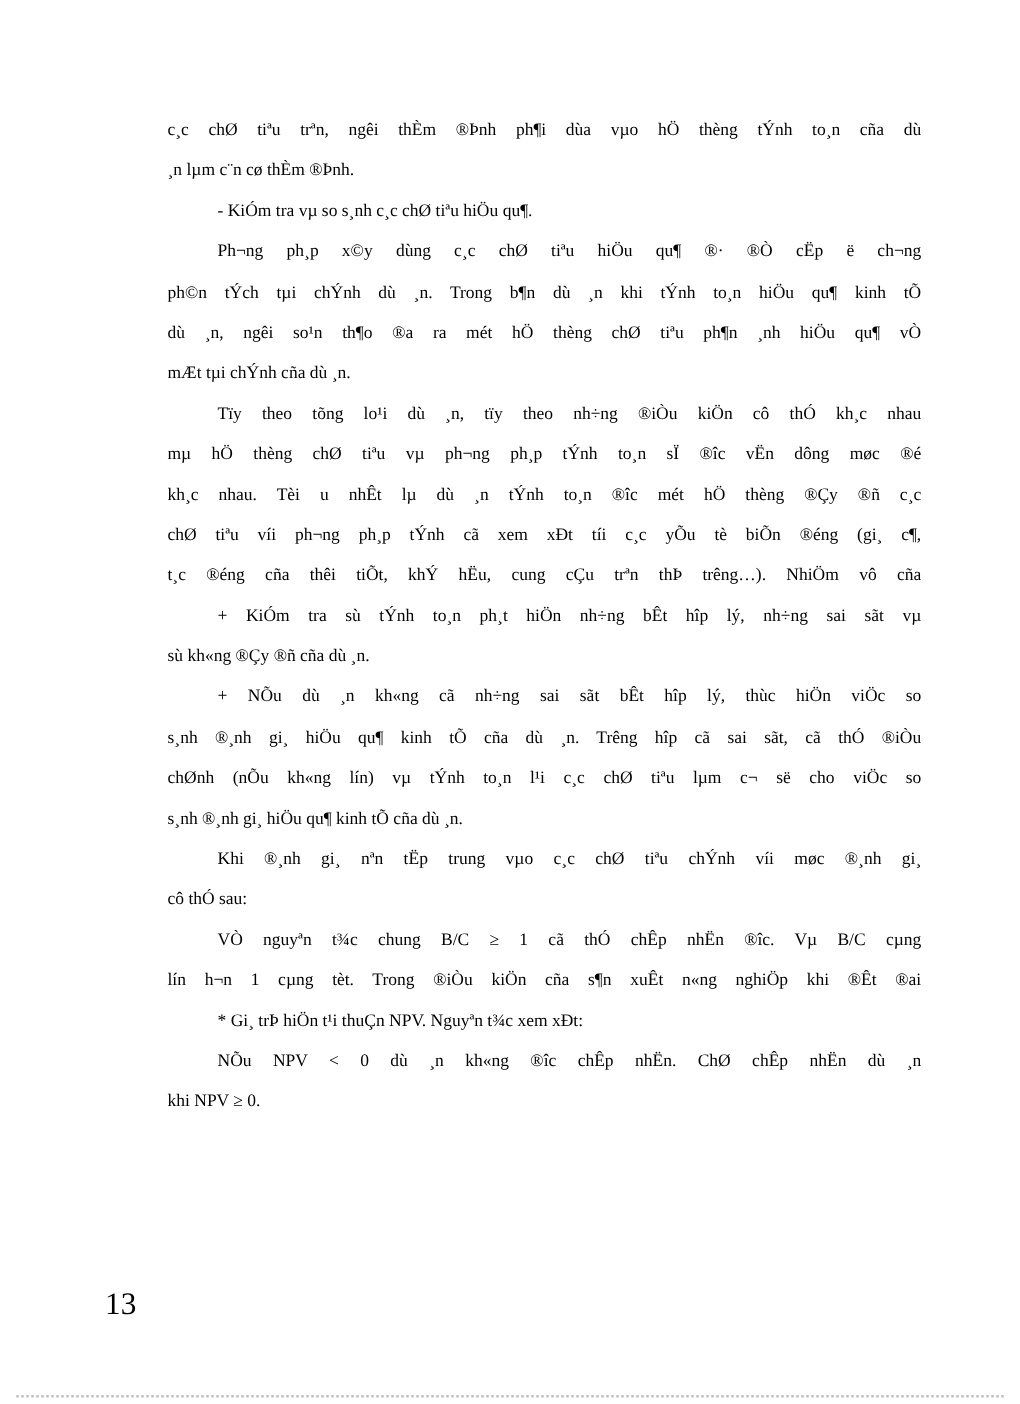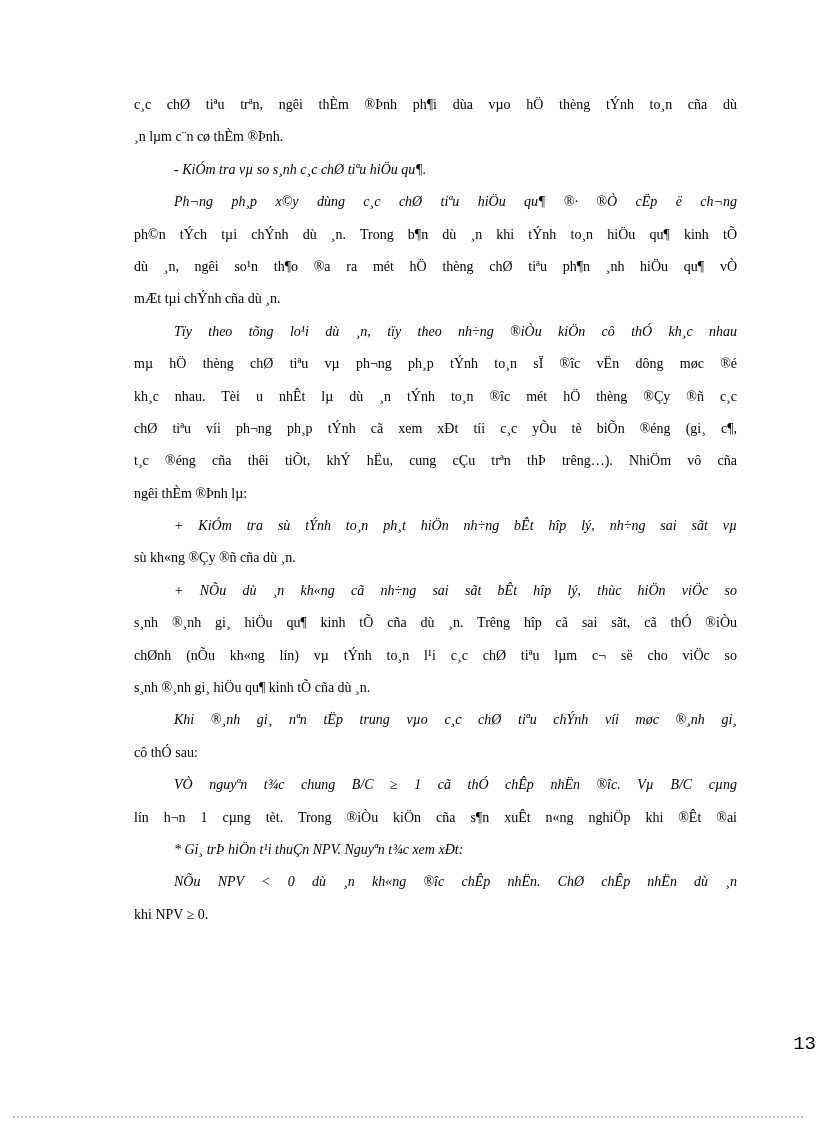--- a/index.html
+++ b/index.html
@@ -28,32 +28,30 @@
     height: 32.4px;
     overflow: hidden;
     text-align: justify;
     text-align-last: left;
   }
   .line.full {
     text-align-last: justify;
   }
   .line.indent {
     text-indent: 40px;
-    font-style: italic;
   }
   .page-number {
     position: absolute;
     top: 1028px;
     left: 0;
     right: 0;
-    text-align: right;
+    text-align: left;
     text-indent: 84px;
-    font-size: 19px;
+    font-size: 25px;
     line-height: 32.4px;
-    font-family: Liberation Mono, monospace;
   }
   .page-break-line {
     position: absolute;
     top: 1116px;
     left: 13px;
     right: 13px;
     height: 0;
     border-top: 2px dotted #bfbfc6;
   }
 </style>
@@ -67,21 +65,20 @@
       <div class="line indent">- KiÓm tra vµ so s¸nh c¸c chØ tiªu hiÖu qu¶.</div>
       <div class="line indent full">Ph¬ng ph¸p x©y dùng c¸c chØ tiªu hiÖu qu¶ ®· ®Ò cËp ë ch¬ng</div>
       <div class="line full">ph©n tÝch tµi chÝnh dù ¸n. Trong b¶n dù ¸n khi tÝnh to¸n hiÖu qu¶ kinh tÕ</div>
       <div class="line full">dù ¸n, ngêi so¹n th¶o ®a ra mét hÖ thèng chØ tiªu ph¶n ¸nh hiÖu qu¶ vÒ</div>
       <div class="line">mÆt tµi chÝnh cña dù ¸n.</div>
       <div class="line indent full">Tïy theo tõng lo¹i dù ¸n, tïy theo nh÷ng ®iÒu kiÖn cô thÓ kh¸c nhau</div>
       <div class="line full">mµ hÖ thèng chØ tiªu vµ ph¬ng ph¸p tÝnh to¸n sÏ ®îc vËn dông møc ®é</div>
       <div class="line full">kh¸c nhau. Tèi u nhÊt lµ dù ¸n tÝnh to¸n ®îc mét hÖ thèng ®Çy ®ñ c¸c</div>
       <div class="line full">chØ tiªu víi ph¬ng ph¸p tÝnh cã xem xÐt tíi c¸c yÕu tè biÕn ®éng (gi¸ c¶,</div>
       <div class="line full">t¸c ®éng cña thêi tiÕt, khÝ hËu, cung cÇu trªn thÞ trêng…). NhiÖm vô cña</div>
-      <div class="line">ngêi thÈm ®Þnh lµ:</div>
       <div class="line indent full">+ KiÓm tra sù tÝnh to¸n ph¸t hiÖn nh÷ng bÊt hîp lý, nh÷ng sai sãt vµ</div>
       <div class="line">sù kh«ng ®Çy ®ñ cña dù ¸n.</div>
       <div class="line indent full">+ NÕu dù ¸n kh«ng cã nh÷ng sai sãt bÊt hîp lý, thùc hiÖn viÖc so</div>
       <div class="line full">s¸nh ®¸nh gi¸ hiÖu qu¶ kinh tÕ cña dù ¸n. Trêng hîp cã sai sãt, cã thÓ ®iÒu</div>
       <div class="line full">chØnh (nÕu kh«ng lín) vµ tÝnh to¸n l¹i c¸c chØ tiªu lµm c¬ së cho viÖc so</div>
       <div class="line">s¸nh ®¸nh gi¸ hiÖu qu¶ kinh tÕ cña dù ¸n.</div>
       <div class="line indent full">Khi ®¸nh gi¸ nªn tËp trung vµo c¸c chØ tiªu chÝnh víi møc ®¸nh gi¸</div>
       <div class="line">cô thÓ sau:</div>
       <div class="line indent full">VÒ nguyªn t¾c chung B/C ≥ 1 cã thÓ chÊp nhËn ®îc. Vµ B/C cµng</div>
       <div class="line full">lín h¬n 1 cµng tèt. Trong ®iÒu kiÖn cña s¶n xuÊt n«ng nghiÖp khi ®Êt ®ai</div>

